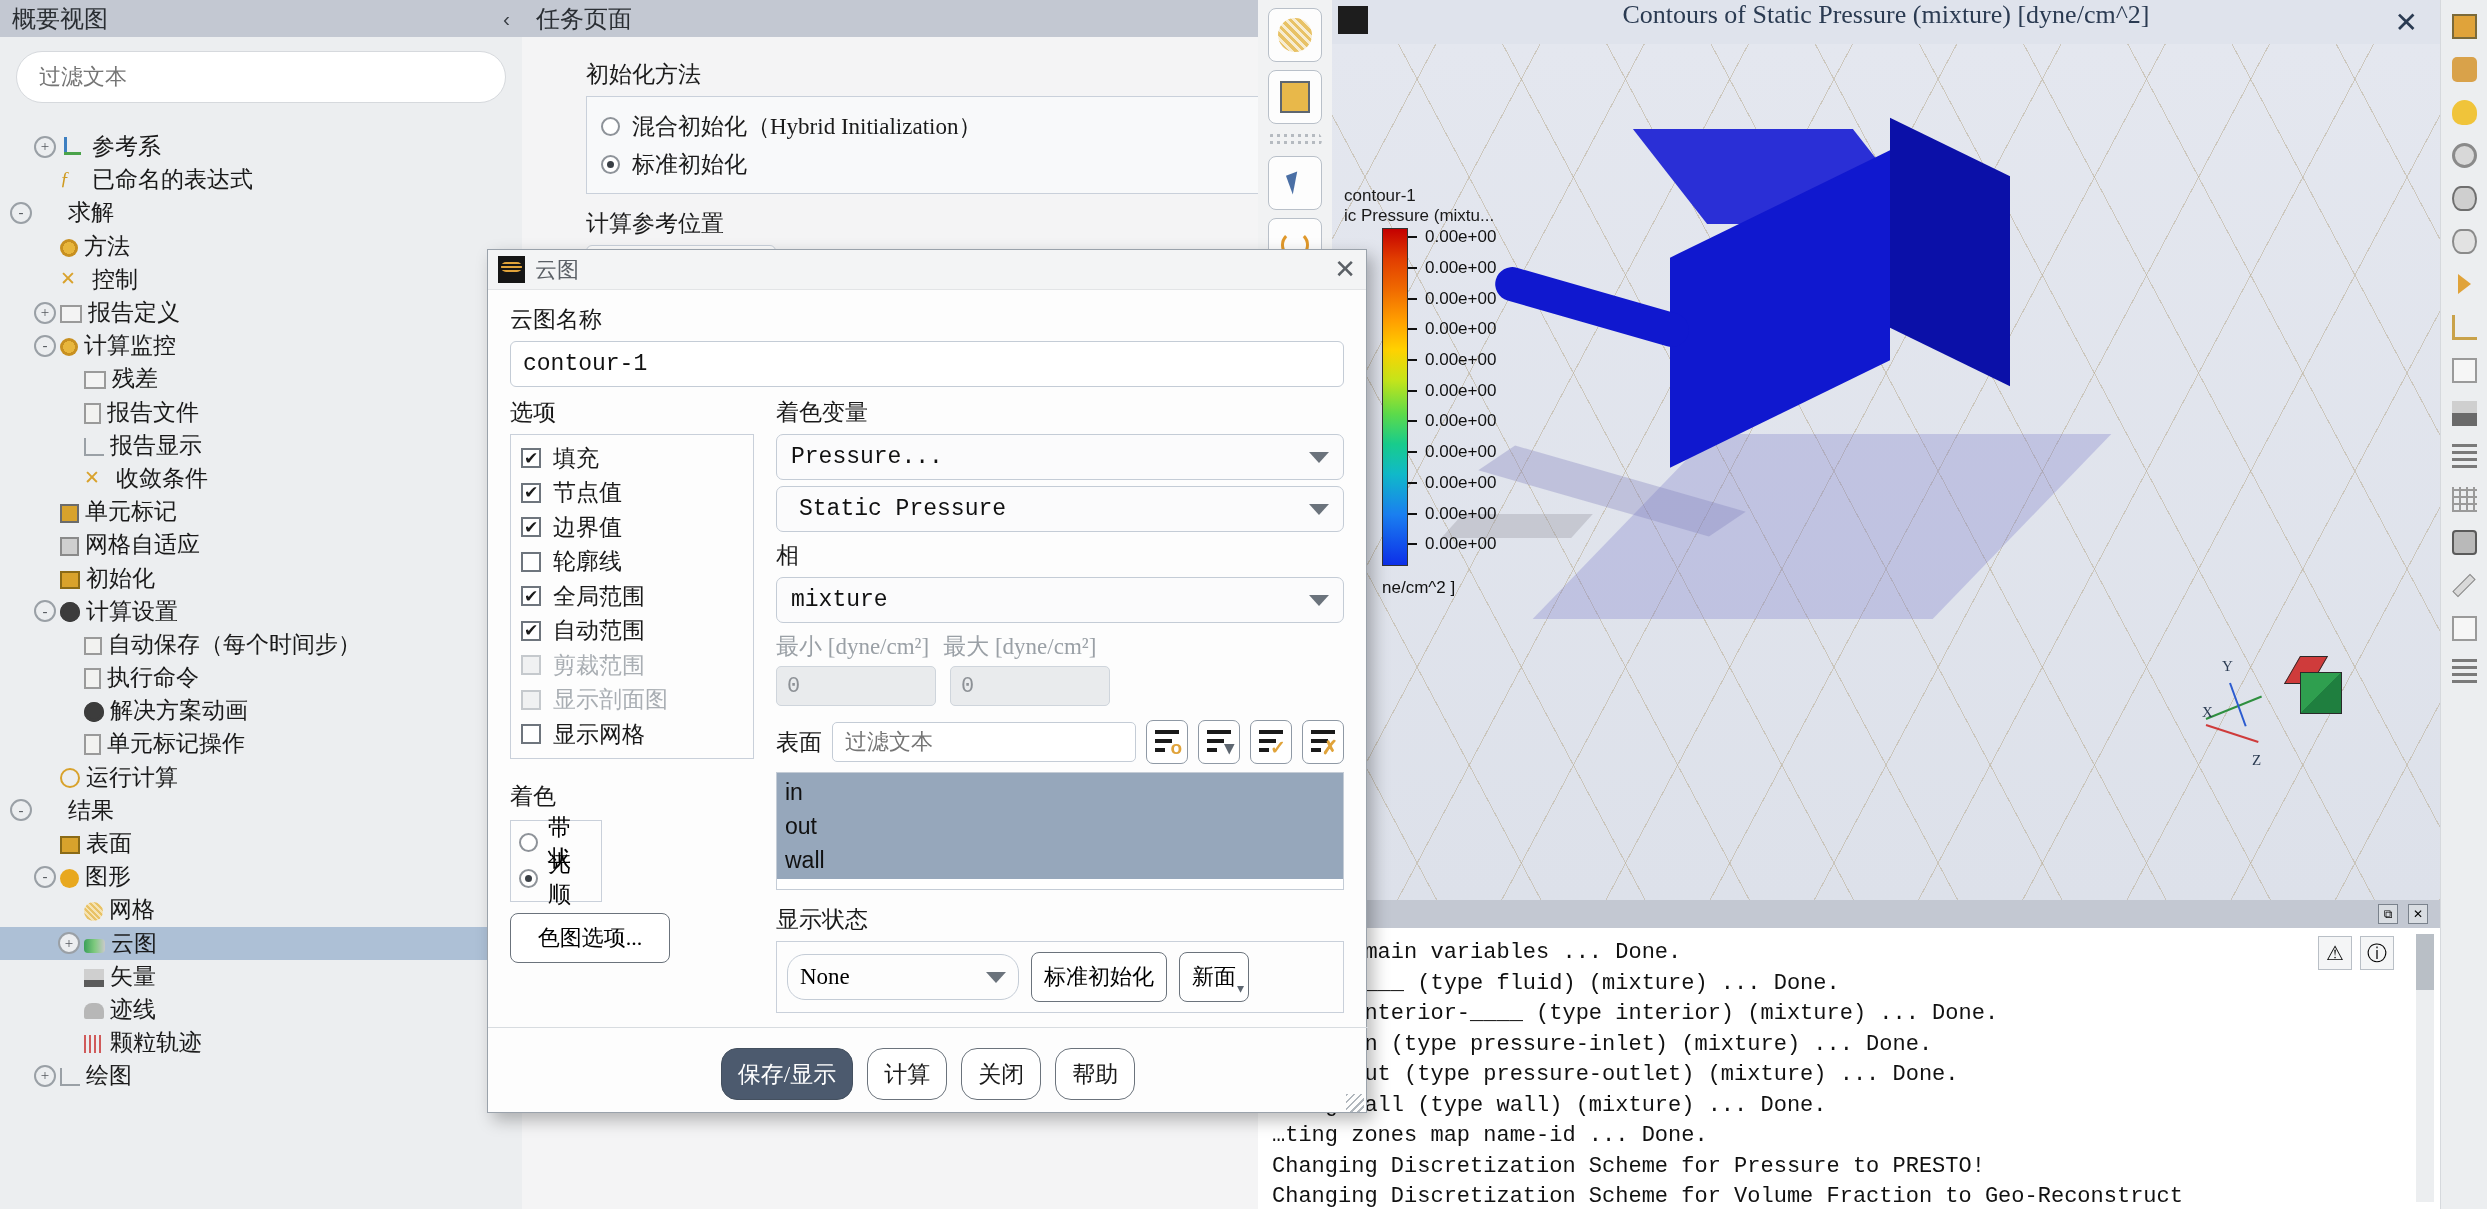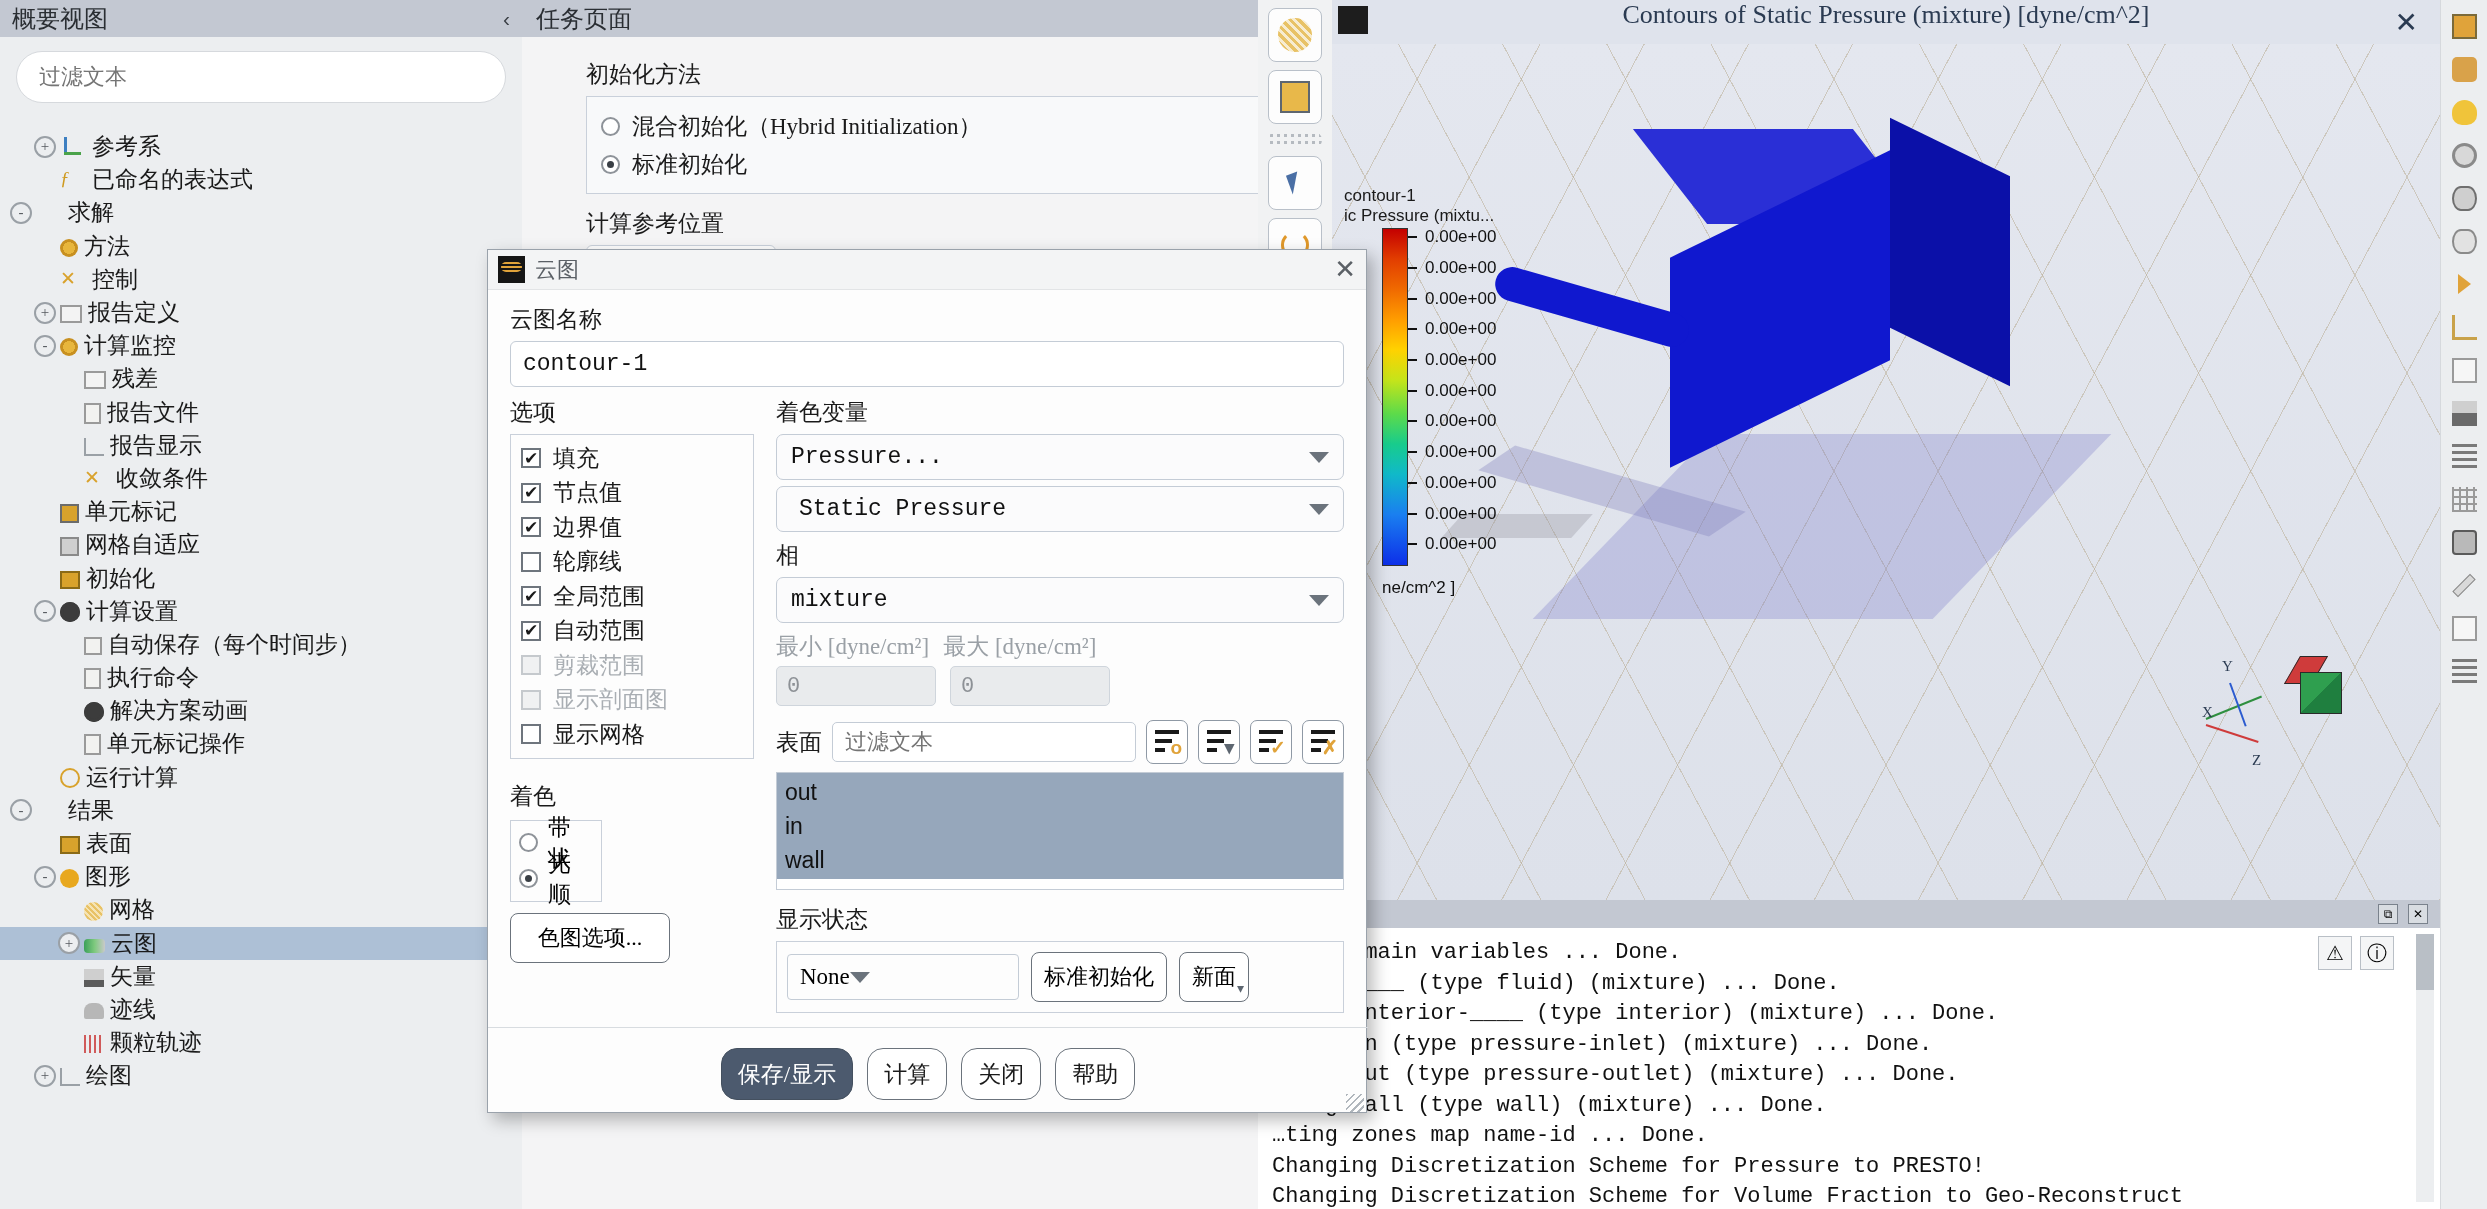--- a/index.html
+++ b/index.html
@@ -241,22 +241,22 @@
   #surf-list .item { font-size:23px; color:#111; padding:0 8px; height:34px; line-height:34px;
                      font-family:"Liberation Sans",sans-serif;}
   #colorbox { border:1px solid #c9d0da; background:#fdfdfd; width:92px; margin-top:8px; padding:4px 8px;}
   .rad-row { display:flex; align-items:center; gap:10px; height:36px; font-size:23px;
              font-family:"Liberation Serif",serif;}
   #colormap-btn { margin-top:11px; width:160px; height:50px; border:1px solid #6b737c; border-radius:8px;
                   background:#fff; display:flex; align-items:center; justify-content:center;
                   font-size:22px; font-family:"Liberation Serif",serif;}
   #dispstate-box { border:1px solid #c9d0da; background:#fdfdfd; padding:10px; margin-top:6px;
                    display:flex; align-items:center; gap:12px;}
-  #ds-combo { width:232px; height:46px; border:1px solid #c4ccd6; border-radius:4px; background:#fdfdfd;
-              display:flex; align-items:center; padding:0 12px;
+  #ds-combo { width:232px; height:46px; border:1px solid #c4ccd6; border-radius:18px; background:#fdfdfd;
+              display:flex; align-items:center; justify-content:space-between; padding:0 12px;
               font-size:23px; font-family:"Liberation Serif",serif;}
   .ds-btn { height:50px; border:1px solid #6b737c; border-radius:8px; background:#fff;
             display:flex; align-items:center; justify-content:center; padding:0 12px;
             font-size:22px; font-family:"Liberation Serif",serif; position:relative;}
   #dlg-sep { position:absolute; left:0; bottom:86px; width:880px; height:1px; background:#d8dce0;}
   #dlg-buttons { position:absolute; left:0; bottom:14px; width:880px; display:flex;
                  justify-content:center; gap:14px; }
   .dbtn { height:52px; min-width:70px; border:1px solid #6b737c; border-radius:16px; background:#fff;
           display:flex; align-items:center; justify-content:center; padding:0 16px;
           font-size:23px; font-family:"Liberation Serif",serif; color:#1a1a1a;}
@@ -732,22 +732,22 @@
           </div>
           <div class="sbtn">
             <i class="bar b1"></i>
               <i class="bar b2"></i>
               <i class="bar b3"></i>
               <span class="mark">✗</span>
           </div>
         </div>
         <div id="surf-list">
           <div class="sel-block">
+              <div class="item">in</div>
               <div class="item">out</div>
-              <div class="item">in</div>
               <div class="item">wall</div>
             </div>
         </div>
 
         <div class="d-lab" style="margin-top:14px;">显示状态</div>
         <div id="dispstate-box">
           <div id="ds-combo">
             <span>None</span>
             <span class="d-caret"></span>
           </div>

